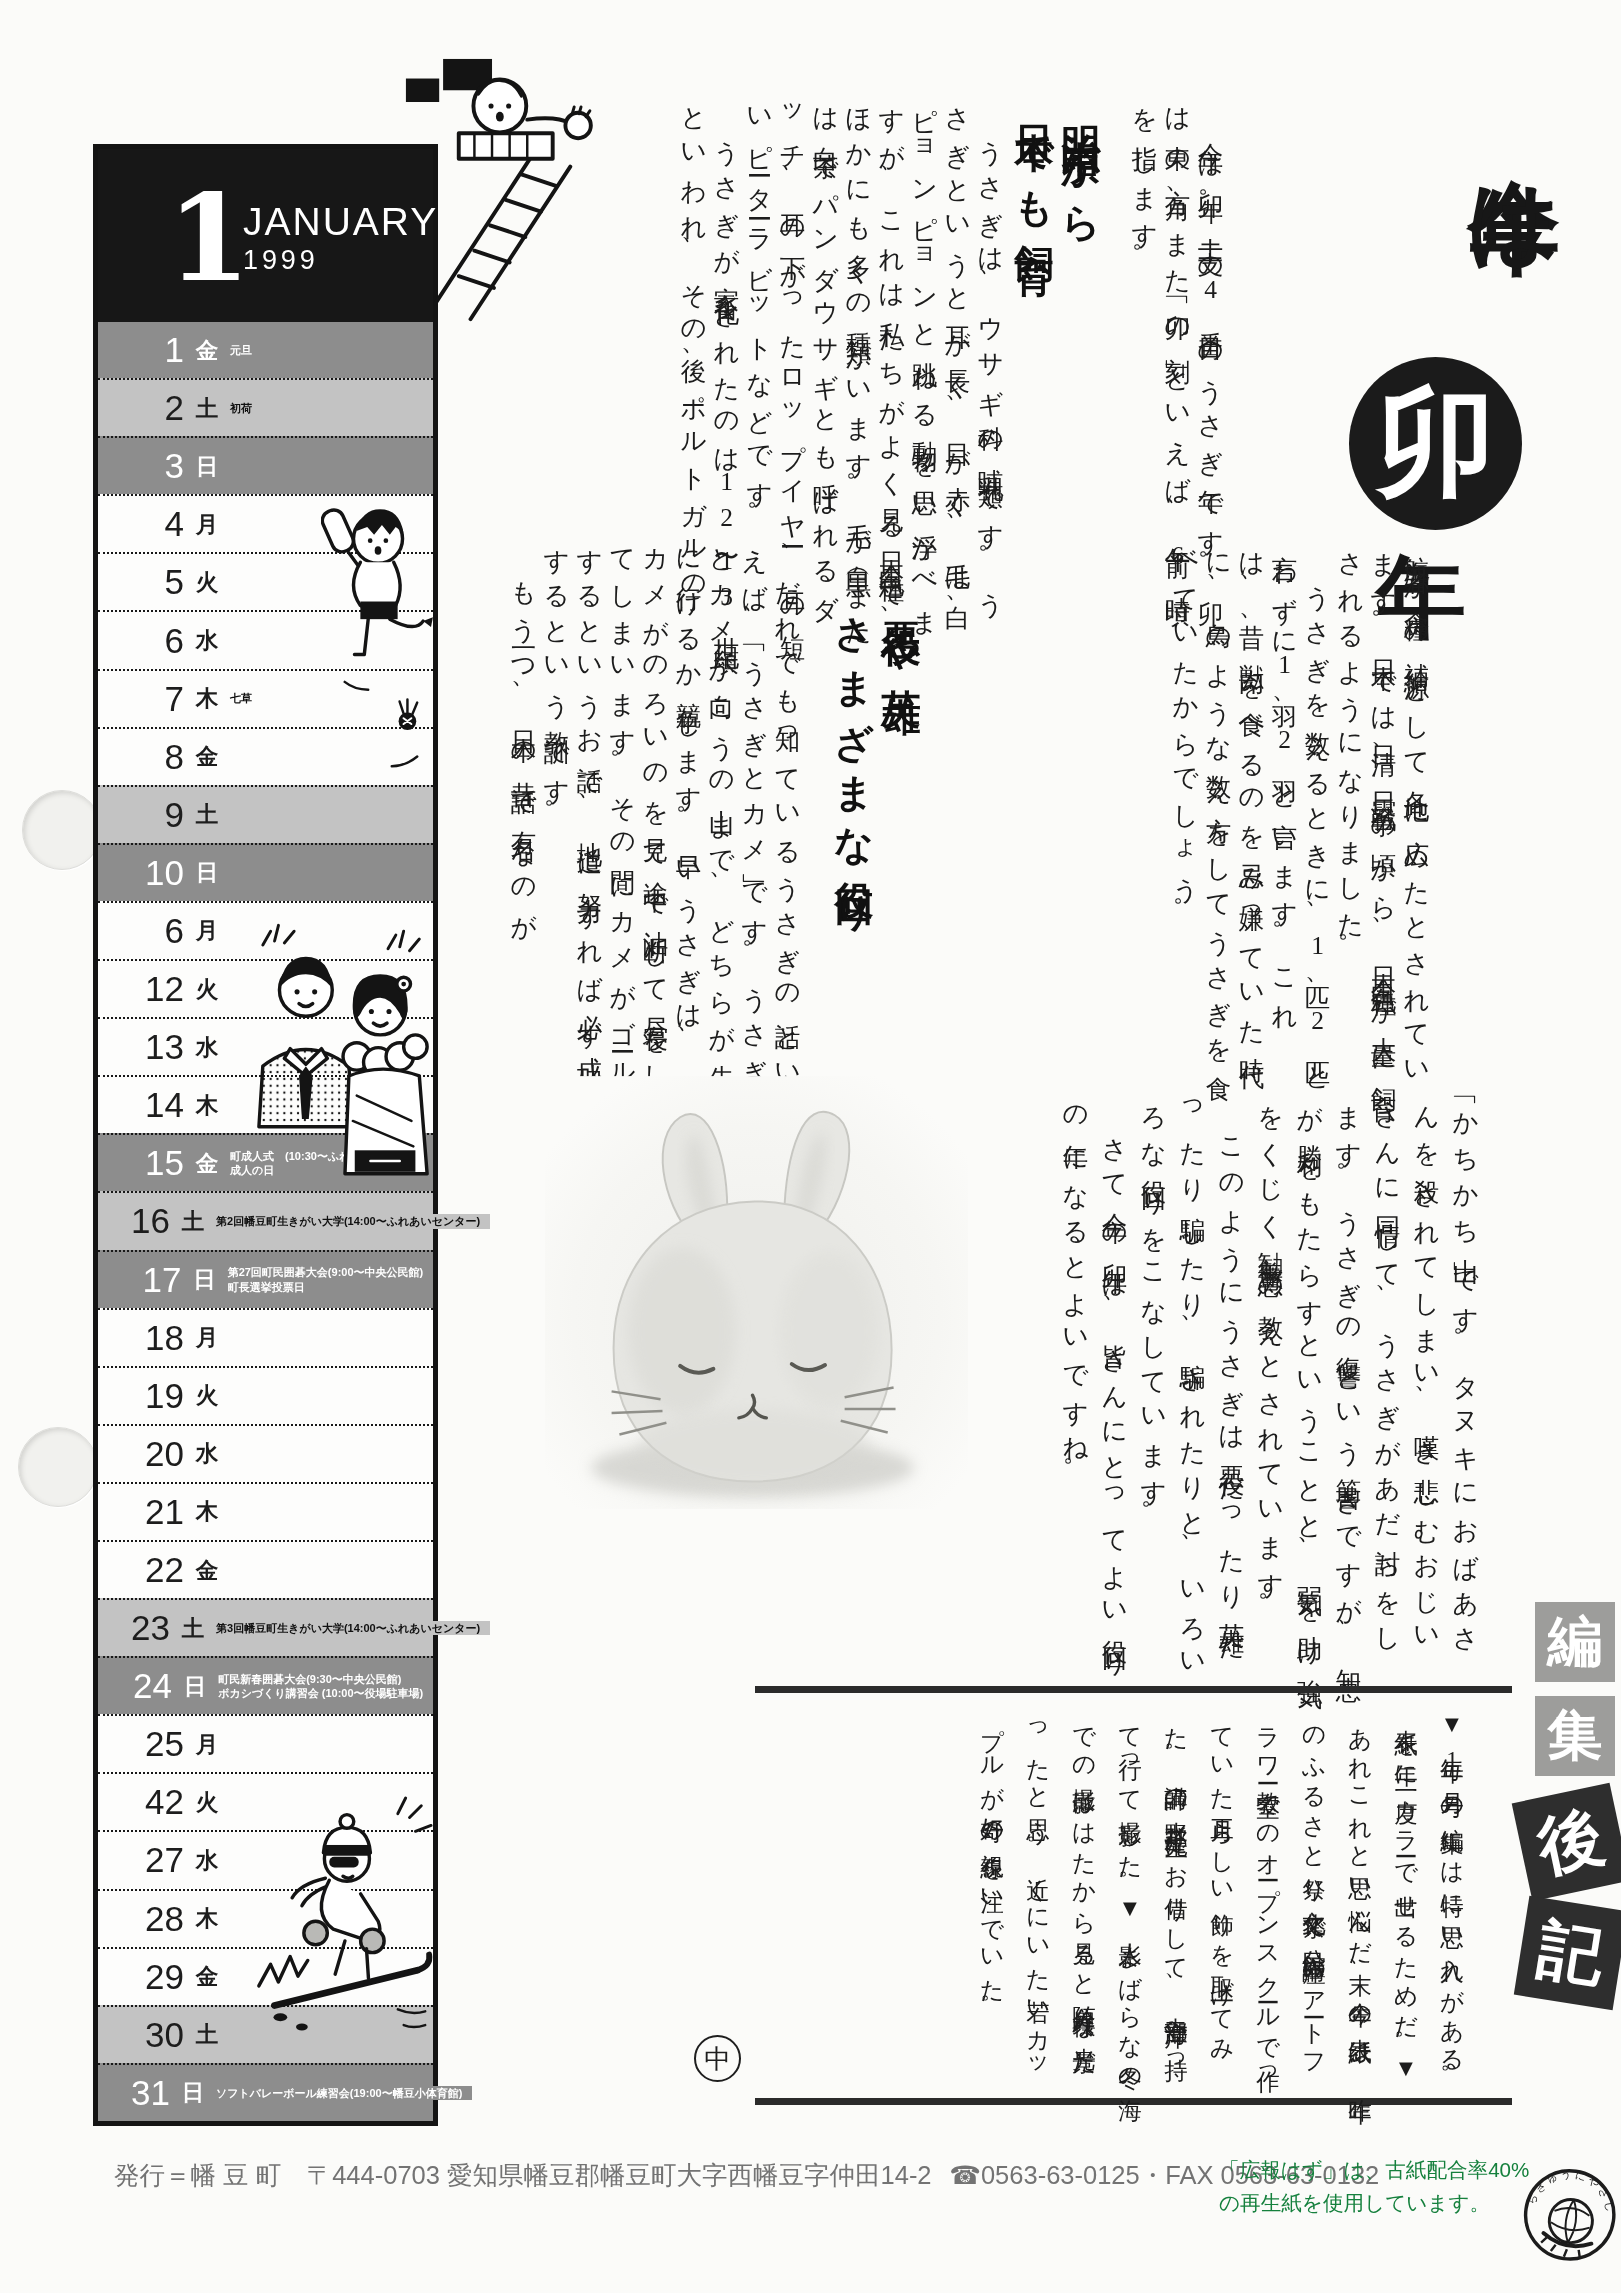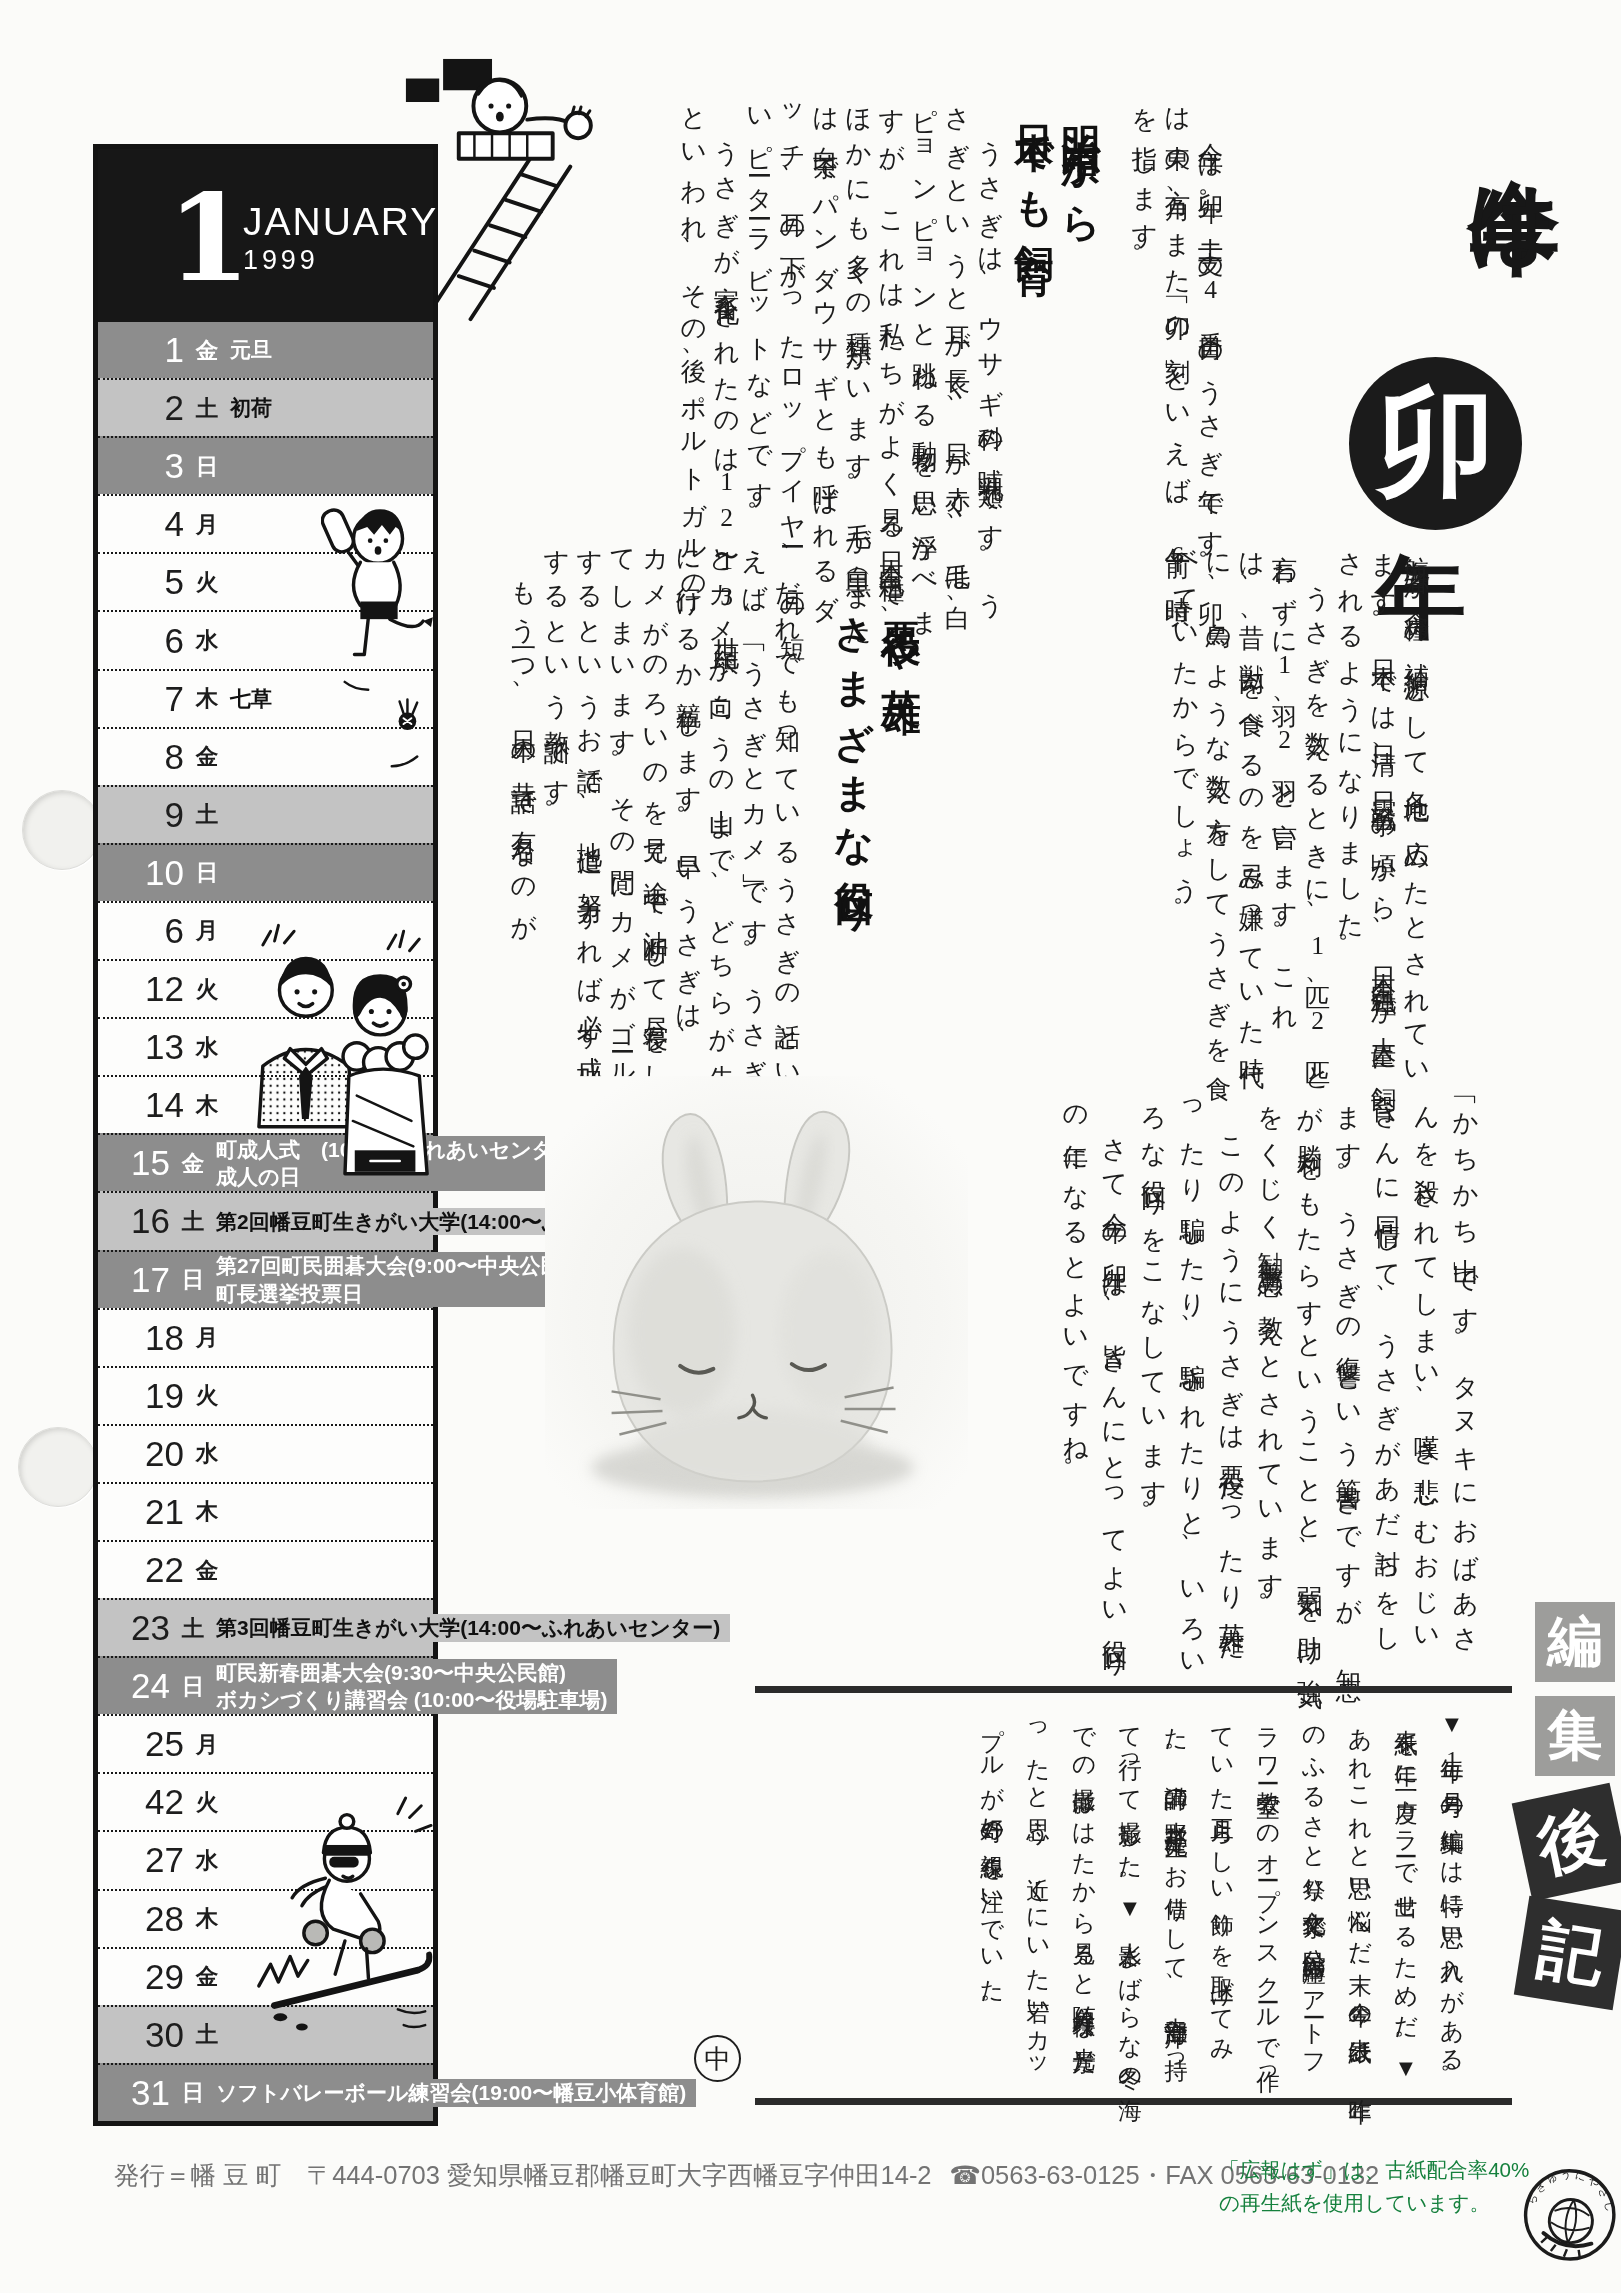--- a/index.html
+++ b/index.html
@@ -20,21 +20,21 @@
   .cal-year{position:absolute;left:145px;top:96px;font-size:27px;letter-spacing:3.9px;}
   .cal-body{position:absolute;top:173px;left:0;right:0;bottom:0;display:flex;flex-direction:column;}
   .cal-row{flex:1;display:flex;align-items:center;padding-left:33px;background:#fdfdfc;
            box-sizing:border-box;position:relative;}
   .cal-row + .cal-row{border-top:2.9px dotted #181818;}
   .cal-row.sun{background:#8d8d8d;}
   .cal-row.sat{background:#c3c3c3;}
   .cal-num{width:53px;text-align:right;font-size:35px;color:#1d1d1d;}
   .cal-dow{margin-left:11.8px;font-size:22.5px;color:#1d1d1d;font-weight:bold;}
   .sun .cal-num,.sun .cal-dow{color:#ffffff;}
-  .cal-events{margin-left:11.8px;font-size:21px;font-weight:bold;line-height:1.3;color:#111;background:inherit;}
+  .cal-events{margin-left:11.8px;font-size:11px;font-weight:bold;line-height:1.3;color:#111;background:inherit;}
   .sun .cal-events{color:#fff;}
   .cal-ev{display:block;white-space:nowrap;width:max-content;background:inherit;padding-right:9.8px;}
 
   
   .vtext{position:absolute;writing-mode:vertical-rl;text-orientation:upright;
          font-family:"Liberation Serif","DejaVu Serif",serif;color:#1c1c1c;
          white-space:pre-line;width:max-content;}
   .vbody{font-size:25.5px;letter-spacing:6.9px;line-height:33px;}
   .vhead{writing-mode:vertical-rl;text-orientation:upright;position:absolute;white-space:pre-line;
          font-family:"Liberation Sans","DejaVu Sans",sans-serif;font-weight:bold;color:#111;

